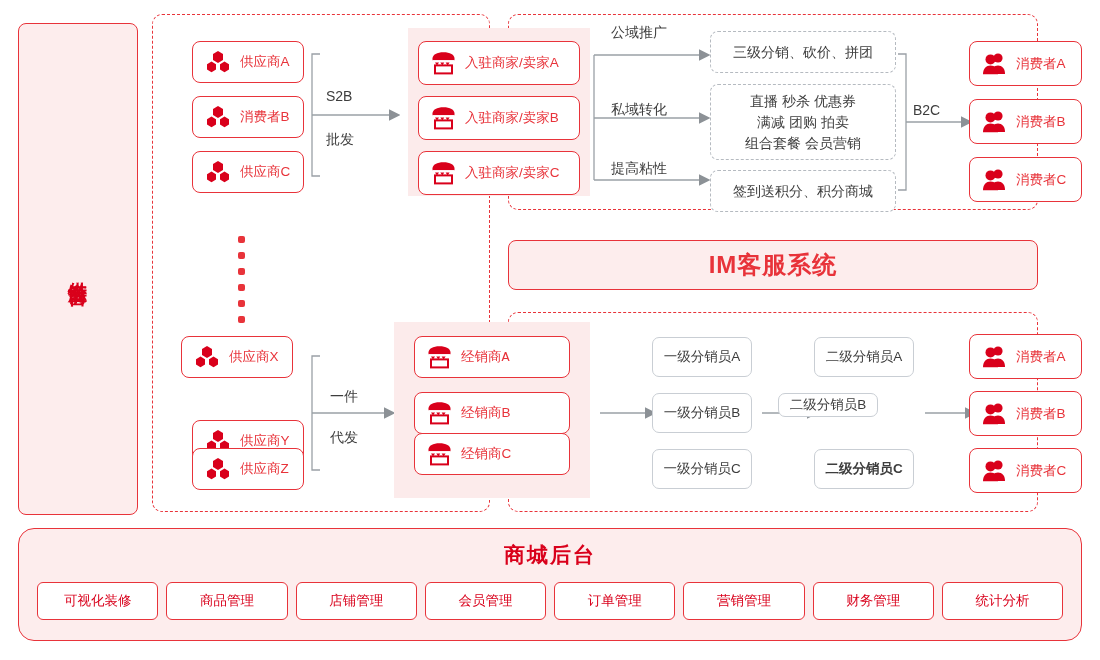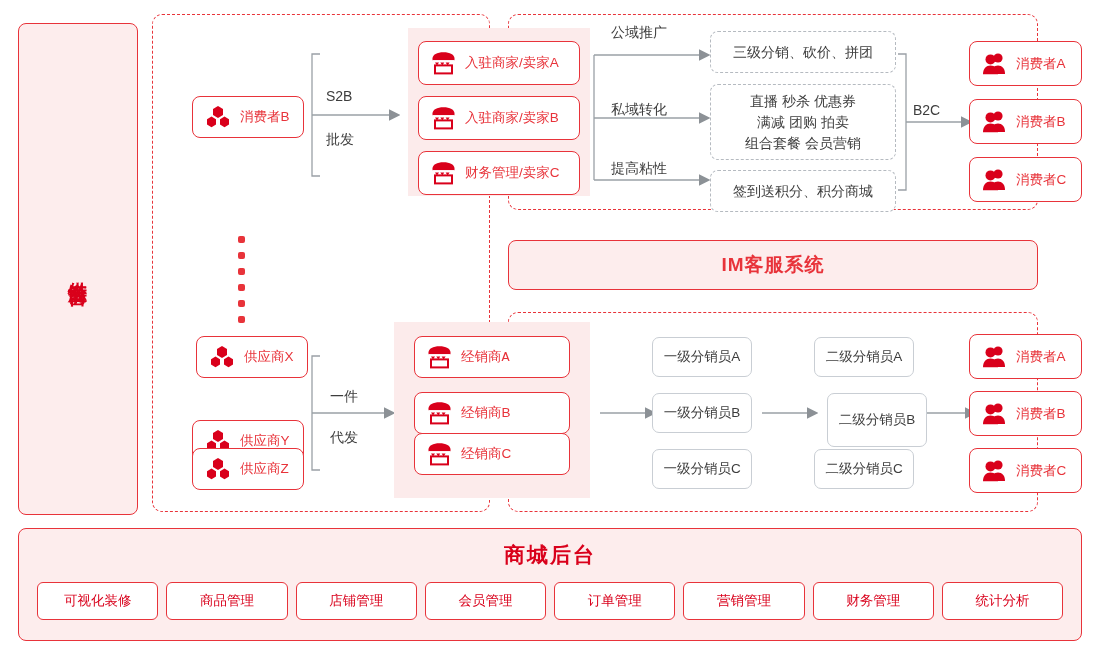--- a/index.html
+++ b/index.html
@@ -79,31 +79,31 @@
     white-space: nowrap;
   }
 
   
   .im-bar {
     background:#fdeded;
     border:1.3px solid #e8333a;
     border-radius:8px;
     display:flex; align-items:center; justify-content:center;
     color:#e8333a;
-    font-size:19px;
+    font-size:24px;
     font-weight:bold;
     letter-spacing:1px;
   }
 
   
   .backend {
     left: 18px; top: 528px; width: 1064px; height: 113px;
     background:#fdeded;
     border:1.3px solid #e8333a;
-    border-radius:8px;
+    border-radius:16px;
   }
   .backend-title {
     position:absolute; left:0; right:0; top:12px;
     text-align:center;
     color:#d9001b;
     font-size:21px;
     font-weight:bold;
     letter-spacing:2px;
   }
   .backend-btns {
@@ -195,31 +195,55 @@
     <div class="side-panel-text">供应链前台</div>
   </div>
 
   <div class="abs dashed-box" style="left:152px; top:14px; width:338px; height:498px;"></div>
   <div class="abs dashed-box" style="left:508px; top:14px; width:530px; height:196px;"></div>
   <div class="abs dashed-box" style="left:508px; top:312px; width:530px; height:200px;"></div>
 
   <div class="abs pink-strip" style="left:408px; top:28px; width:182px; height:168px;"></div>
   <div class="abs pink-strip" style="left:394px; top:322px; width:196px; height:176px;"></div>
 
-  <div class="abs node icon-node" style="left:192px; top:96px; width:112px; height:42px;">
+  <div class="abs node icon-node" style="left:192px; top:41px; width:112px; height:42px;">
     <span class="ico">
       <svg width="26" height="24" viewBox="0 0 26 24">
           <g fill="#d9001b">
         <path d="M13 1 L18 4 L18 10 L13 13 L8 10 L8 4 Z"></path>
         <path d="M6.5 11.5 L11 14.2 L11 19.5 L6.5 22.2 L2 19.5 L2 14.2 Z"></path>
         <path d="M19.5 11.5 L24 14.2 L24 19.5 L19.5 22.2 L15 19.5 L15 14.2 Z"></path>
       </g>
         </svg>
     </span>
+    <span class="lbl">供应商A</span>
+  </div>
+  <div class="abs node icon-node" style="left:192px; top:96px; width:112px; height:42px;">
+    <span class="ico">
+      <svg width="26" height="24" viewBox="0 0 26 24">
+          <g fill="#d9001b">
+        <path d="M13 1 L18 4 L18 10 L13 13 L8 10 L8 4 Z"></path>
+        <path d="M6.5 11.5 L11 14.2 L11 19.5 L6.5 22.2 L2 19.5 L2 14.2 Z"></path>
+        <path d="M19.5 11.5 L24 14.2 L24 19.5 L19.5 22.2 L15 19.5 L15 14.2 Z"></path>
+      </g>
+        </svg>
+    </span>
     <span class="lbl">消费者B</span>
+  </div>
+  <div class="abs node icon-node" style="left:192px; top:151px; width:112px; height:42px;">
+    <span class="ico">
+      <svg width="26" height="24" viewBox="0 0 26 24">
+          <g fill="#d9001b">
+        <path d="M13 1 L18 4 L18 10 L13 13 L8 10 L8 4 Z"></path>
+        <path d="M6.5 11.5 L11 14.2 L11 19.5 L6.5 22.2 L2 19.5 L2 14.2 Z"></path>
+        <path d="M19.5 11.5 L24 14.2 L24 19.5 L19.5 22.2 L15 19.5 L15 14.2 Z"></path>
+      </g>
+        </svg>
+    </span>
+    <span class="lbl">供应商C</span>
   </div>
 
   <div class="abs conn-label" style="left:326px; top:88px;">S2B</div>
   <div class="abs conn-label" style="left:326px; top:131px;">批发</div>
 
   <div class="abs node icon-node" style="left:418px; top:41px; width:162px; height:44px;">
     <span class="ico">
       <svg width="25" height="24" viewBox="0 0 25 24">
         <path d="M1.5 7.5 C1.5 3.6 6 1.2 12.5 1.2 C19 1.2 23.5 3.6 23.5 7.5 L23.5 9.2 L1.5 9.2 Z" fill="#d9001b"></path>
         <path d="M1.5 9.2 L23.5 9.2 L21 12 L4 12 Z" fill="#ffffff"></path>
@@ -242,21 +266,21 @@
   </div>
   <div class="abs node icon-node" style="left:418px; top:151px; width:162px; height:44px;">
     <span class="ico">
       <svg width="25" height="24" viewBox="0 0 25 24">
         <path d="M1.5 7.5 C1.5 3.6 6 1.2 12.5 1.2 C19 1.2 23.5 3.6 23.5 7.5 L23.5 9.2 L1.5 9.2 Z" fill="#d9001b"></path>
         <path d="M1.5 9.2 L23.5 9.2 L21 12 L4 12 Z" fill="#ffffff"></path>
         <path d="M4 11.6 L8 11.6 L6 14.4 Z M9.3 11.6 L13.3 11.6 L11.3 14.4 Z M14.6 11.6 L18.6 11.6 L16.6 14.4 Z" fill="#d9001b"></path>
         <rect x="4" y="14.4" width="17" height="8" fill="none" stroke="#d9001b" stroke-width="2"></rect>
       </svg>
     </span>
-    <span class="lbl">财务管理/卖家C</span>
+    <span class="lbl">入驻商家/卖家C</span>
   </div>
 
   <div class="abs conn-label" style="left:611px; top:24px;">公域推广</div>
   <div class="abs conn-label" style="left:611px; top:101px;">私域转化</div>
   <div class="abs conn-label" style="left:611px; top:160px;">提高粘性</div>
 
   <div class="abs fbox" style="left:710px; top:31px; width:186px; height:42px;">
     <span>三级分销、砍价、拼团</span>
   </div>
   <div class="abs fbox" style="left:710px; top:84px; width:186px; height:76px;">
@@ -316,21 +340,21 @@
       <i></i>
       <i></i>
       <i></i>
       <i></i>
   </div>
 
   <div class="abs im-bar" style="left:508px; top:240px; width:530px; height:50px;">
     <span>IM客服系统</span>
   </div>
 
-  <div class="abs node icon-node" style="left:196px; top:336px; width:112px; height:42px;">
+  <div class="abs node icon-node" style="left:181px; top:336px; width:112px; height:42px;">
     <span class="ico">
       <svg width="26" height="24" viewBox="0 0 26 24">
           <g fill="#d9001b">
         <path d="M13 1 L18 4 L18 10 L13 13 L8 10 L8 4 Z"></path>
         <path d="M6.5 11.5 L11 14.2 L11 19.5 L6.5 22.2 L2 19.5 L2 14.2 Z"></path>
         <path d="M19.5 11.5 L24 14.2 L24 19.5 L19.5 22.2 L15 19.5 L15 14.2 Z"></path>
       </g>
         </svg>
     </span>
     <span class="lbl">供应商X</span>
@@ -403,24 +427,24 @@
   <div class="abs gnode" style="left:652px; top:393px; width:100px; height:40px;">
     <span>一级分销员B</span>
   </div>
   <div class="abs gnode" style="left:652px; top:449px; width:100px; height:40px;">
     <span>一级分销员C</span>
   </div>
 
   <div class="abs gnode" style="left:814px; top:337px; width:100px; height:40px;align-items:center;">
     <span>二级分销员A</span>
   </div>
-  <div class="abs gnode" style="left:827px; top:393px; width:100px; height:54px;">
+  <div class="abs gnode" style="left:778px; top:393px; width:100px; height:24px;">
     <span>二级分销员B</span>
   </div>
-  <div class="abs gnode" style="left:814px; top:449px; width:100px; height:40px;">
+  <div class="abs gnode" style="left:814px; top:449px; width:100px; height:40px;font-weight:bold;">
     <span>二级分销员C</span>
   </div>
 
   <div class="abs node icon-node" style="left:969px; top:334px; width:113px; height:45px;">
     <span class="ico">
       <svg width="25" height="23" viewBox="0 0 25 23">
           <g fill="#d9001b">
         <circle cx="16" cy="6" r="4.6"></circle>
         <path d="M9 22 C9 16.5 12 13.6 16 13.6 C20 13.6 23 16.5 23 22 Z"></path>
         <circle cx="8.5" cy="7.4" r="5"></circle>

